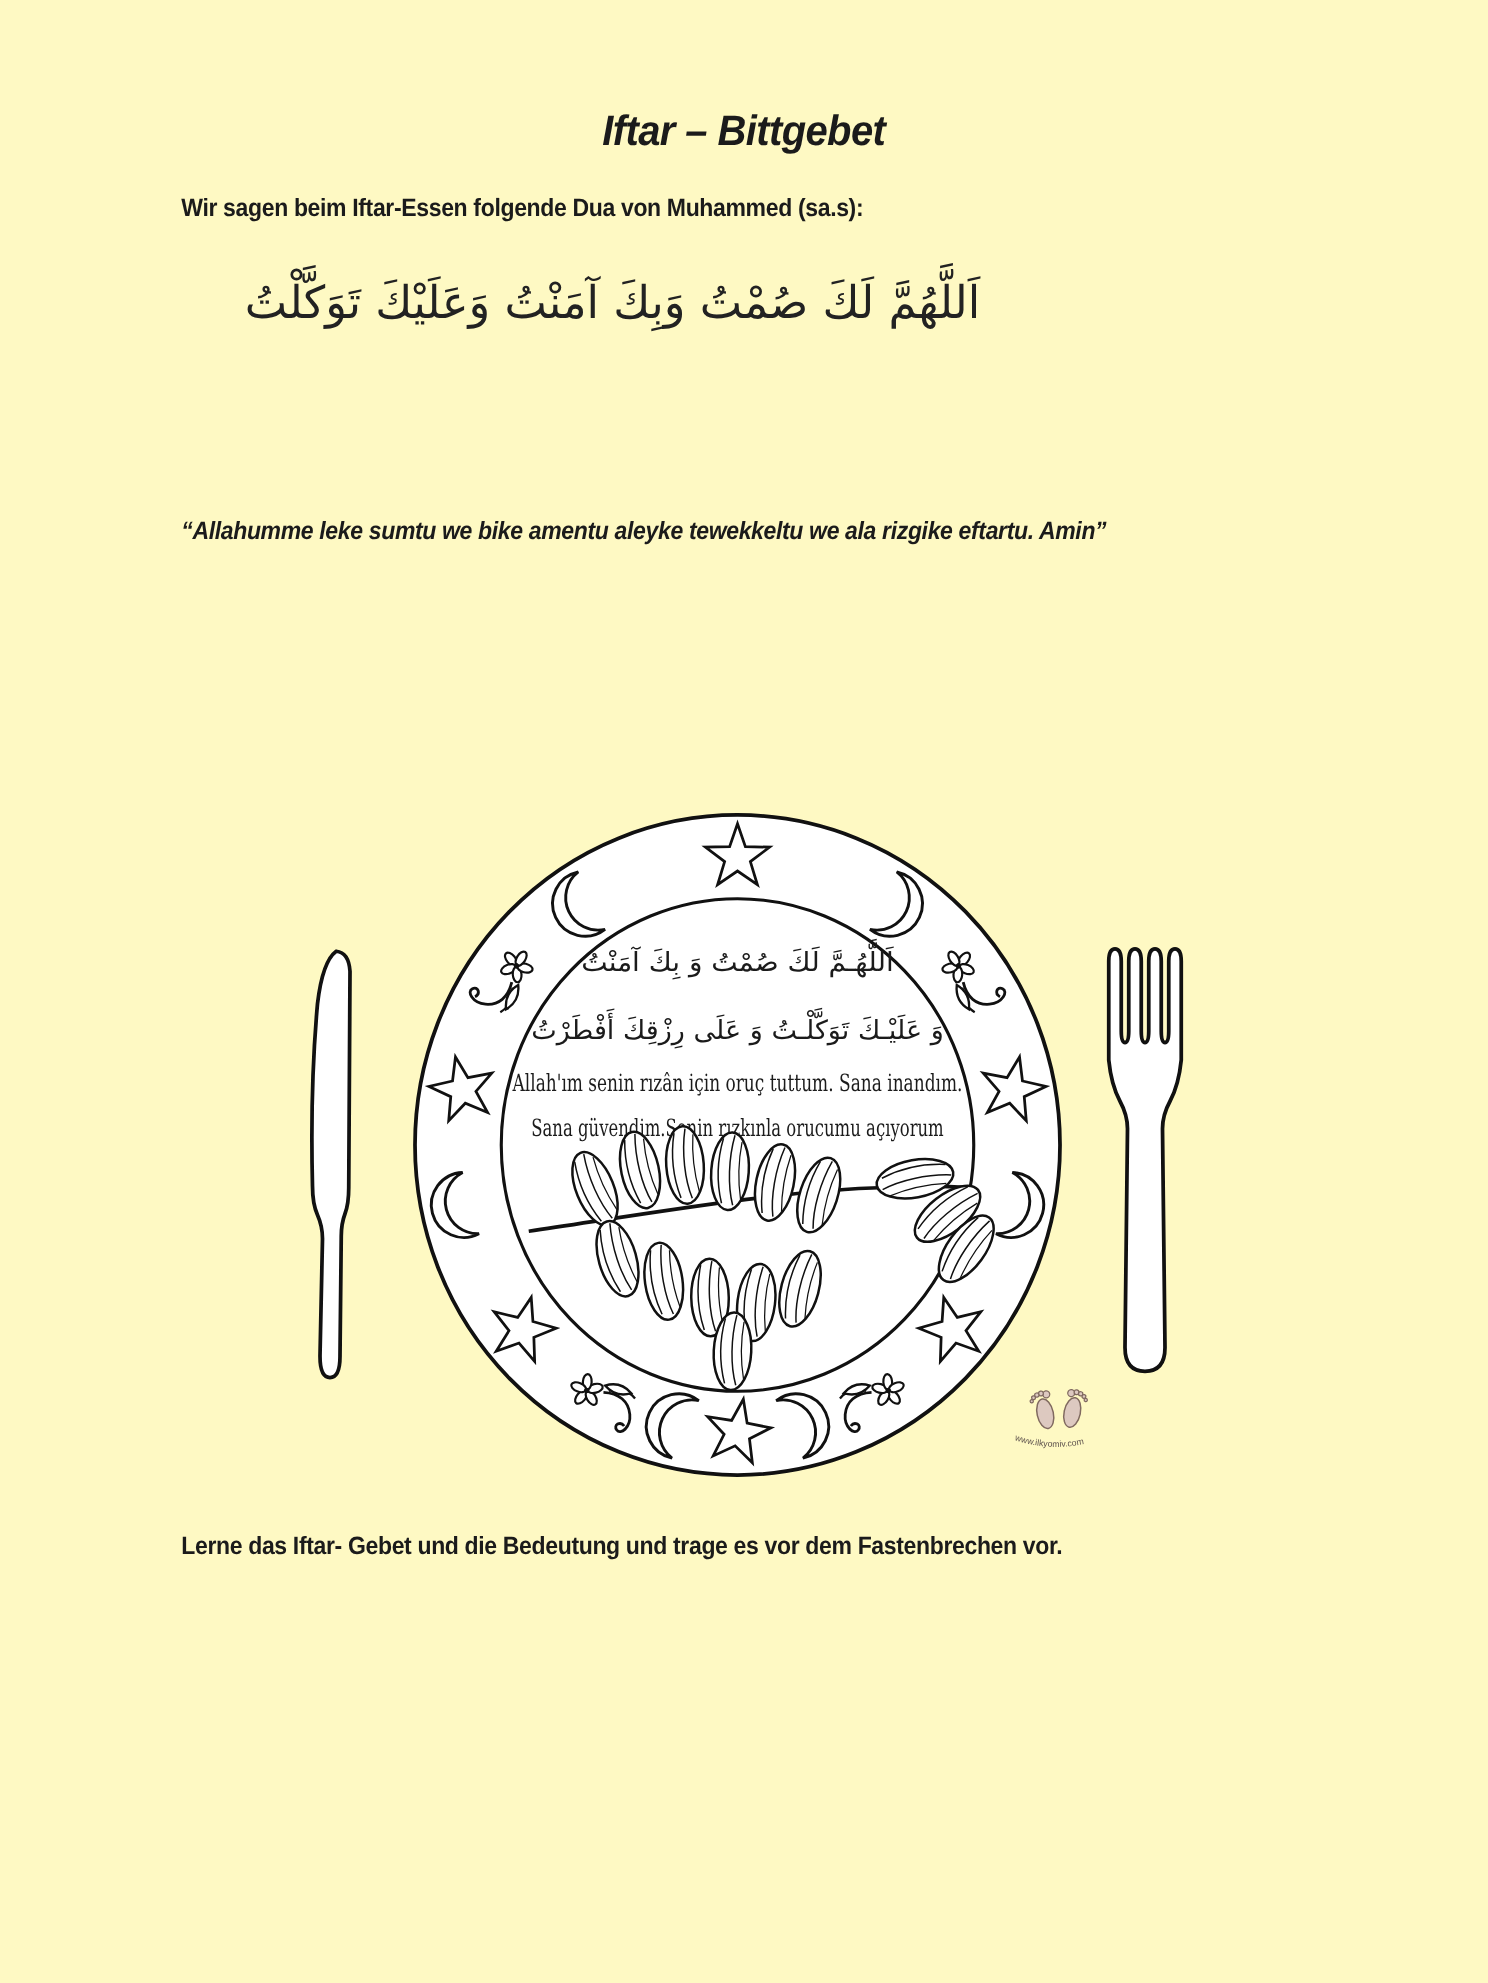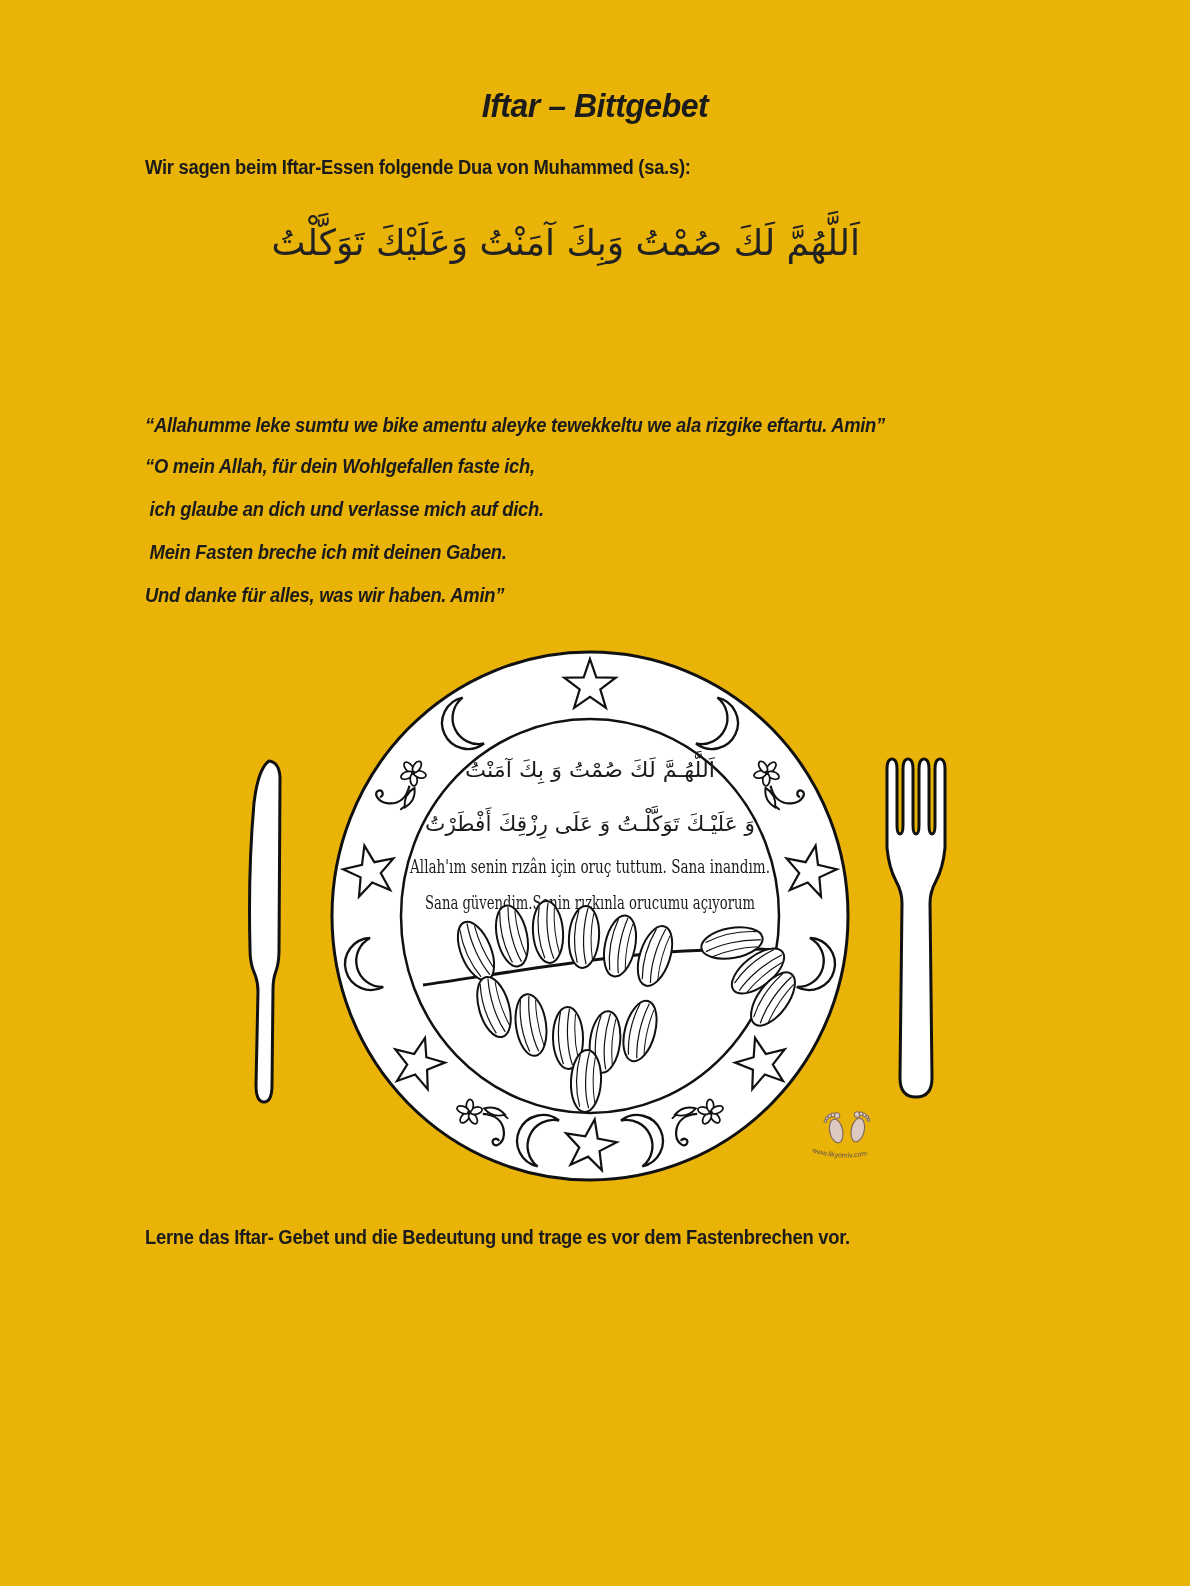--- a/index.html
+++ b/index.html
@@ -1,39 +1,40 @@
 <!DOCTYPE html>
 <html lang="de"><head>
 <meta charset="utf-8">
 <style>
   html,body{margin:0;padding:0;background:#ffffff;}
   .page{
     position:relative;
     width:1190px;height:1586px;
-    background:#eab308;
+    background:#fef9c3;
     overflow:hidden;
     font-family:"Liberation Sans",sans-serif;
     color:#1b1b1b;
   }
   .abs{position:absolute;}
   .cond{transform:scaleX(.92);transform-origin:0 50%;}
   .cond-c{transform:scaleX(.94);transform-origin:50% 50%;}
   .title{
     top:86px;left:0;width:100%;
     text-align:center;
     font-size:34px;font-weight:700;font-style:italic;
     letter-spacing:-.5px;
   }
   .intro{
     top:156px;left:145px;
     font-size:20px;font-weight:700;
     letter-spacing:-.3px;white-space:nowrap;
   }
   .arabic-block{
     top:212px;left:120px;width:740px;
+    text-align:center;
     font-family:"DejaVu Sans",sans-serif;
     font-size:36px;line-height:62px;
     color:#222;
   }
   .arabic-block div{white-space:nowrap;}
   .translit{
     top:414px;left:145px;
     font-size:20px;font-weight:700;font-style:italic;
     letter-spacing:-.3px;white-space:nowrap;
   }
@@ -62,26 +63,20 @@
   <div class="abs title cond-c">Iftar – Bittgebet</div>
 
   <div class="abs intro cond">Wir sagen beim Iftar-Essen folgende Dua von Muhammed (sa.s):</div>
 
   <div class="abs arabic-block" dir="rtl">
     <div>اَللَّهُمَّ لَكَ صُمْتُ وَبِكَ آمَنْتُ وَعَلَيْكَ تَوَكَّلْتُ</div>
   </div>
 
   <div class="abs translit cond">“Allahumme leke sumtu we bike amentu aleyke tewekkeltu we ala rizgike eftartu. Amin”</div>
 
-  <div class="abs translation">
-    <div class="tline cond">“O mein Allah, für dein Wohlgefallen faste ich,</div>
-    <div class="tline cond indent">ich glaube an dich und verlasse mich auf dich.</div>
-    <div class="tline cond indent">Mein Fasten breche ich mit deinen Gaben.</div>
-    <div class="tline cond">Und danke für alles, was wir haben. Amin”</div>
-  </div>
 
   <div class="abs" style="left:0;top:0;">
 
     <svg class="abs" style="left:243px;top:755px;" width="50" height="355" viewBox="0 0 50 355">
       <path class="outline" stroke-width="3" stroke-linejoin="round" d="M 26,6 Q 36,7 37,22 L 36,195 Q 36,208 33,216 Q 30,224 30,234 L 29,330
            Q 29,347 21,347 Q 13,347 13,330 L 15,236 Q 15,226 11,217 Q 7,208 7,194
            Q 5,115 11,48 Q 15,14 26,6 Z"></path>
     </svg>
 
     <svg class="abs" style="left:328px;top:649px;" width="524" height="534" viewBox="0 0 524 534">

